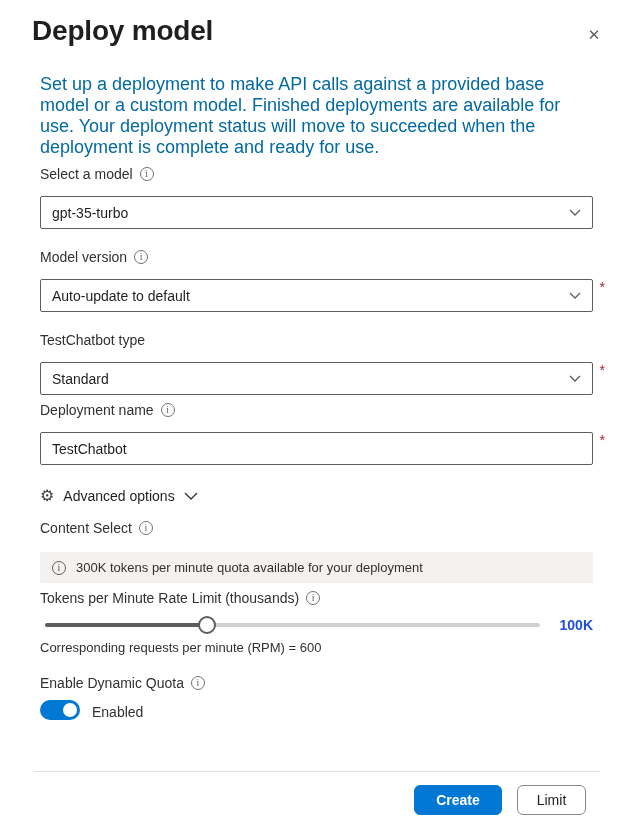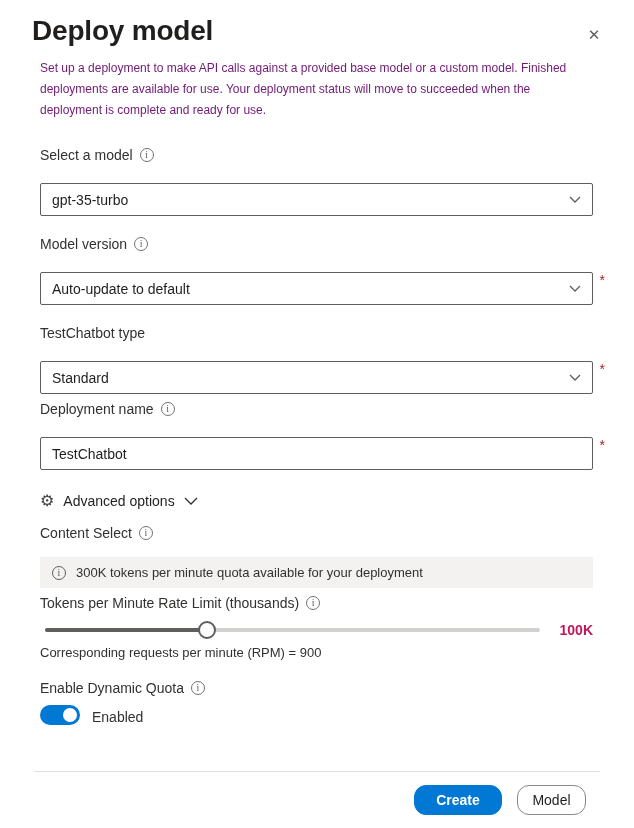--- a/index.html
+++ b/index.html
@@ -22,46 +22,46 @@
   }
   .close-btn {
     position: absolute; top: 6px; right: -14px;
     width: 28px; height: 28px;
     background: transparent; border: none; cursor: pointer;
     font-size: 15px; color: #605e5c; line-height: 28px; text-align: center;
   }
 
   
   .desc {
-    margin-top: 11px;
-    font-size: 12px; line-height: 21px; color: #701a75;
+    margin-top: 27px;
+    font-size: 18px; line-height: 21px; color: #0369a1;
     max-width: 560px;
   }
 
   
   .label-row {
     display: flex; align-items: center; gap: 7px;
     font-size: 14px; color: #323130;
   }
-  .mt-26 { margin-top: 26px; }
+  .mt-26 { margin-top: 8px; }
   .mt-20 { margin-top: 20px; }
   .mt-19 { margin-top: 7px; }
   .mt-16 { margin-top: 16px; }
 
   .info-icon {
     display: inline-flex; align-items: center; justify-content: center;
     width: 14px; height: 14px; flex: 0 0 14px;
     border: 1px solid #75726f; border-radius: 50%;
     font-family: "Liberation Serif", serif;
     font-size: 10px; line-height: 1; color: #605e5c;
   }
 
   .control {
     position: relative;
-    margin-top: 20px;
+    margin-top: 14px;
     height: 33px; width: 553px;
     border: 1px solid #605e5c; border-radius: 2px;
     background: #fff;
     display: flex; align-items: center;
     padding: 0 30px 0 11px;
     font-size: 14px; color: #201f1e;
     cursor: pointer;
   }
   .control .chevron {
     position: absolute; right: 11px; top: 50%;
@@ -104,21 +104,21 @@
     background: #d2d0ce; border-radius: 2px;
   }
   .fill { height: 100%; width: 33%; background: #605e5c; border-radius: 2px; }
   .thumb {
     position: absolute; top: 1px; left: calc(33% - 9px);
     width: 18px; height: 18px;
     background: #ffffff; border: 2px solid #605e5c; border-radius: 50%;
   }
   .slider-value {
     width: 48px; text-align: right;
-    font-size: 14px; font-weight: 700; color: #be185d;
+    font-size: 14px; font-weight: 700; color: #1d4ed8;
   }
   .rpm { margin-top: 5px; font-size: 13px; color: #323130; }
 
   
   .toggle-row { margin-top: 9px; display: flex; align-items: flex-end; gap: 12px; }
   .toggle {
     position: relative; width: 40px; height: 20px;
     background: #0078d4; border-radius: 10px; cursor: pointer;
   }
   .knob {
@@ -128,21 +128,21 @@
   .toggle-label { font-size: 14px; color: #323130; }
 
   
   .footer {
     position: absolute; left: 34px; right: 34px; bottom: 0; height: 57px;
     border-top: 1px solid #e1dfdd;
     display: flex; align-items: center; justify-content: flex-end; gap: 15px;
     padding-right: 14px;
   }
   .btn {
-    height: 30px; font-size: 14px; border-radius: 12px; cursor: pointer;
+    height: 30px; font-size: 14px; border-radius: 6px; cursor: pointer;
     font-family: "Liberation Sans", sans-serif;
   }
   .btn-primary {
     min-width: 88px; background: #0078d4; color: #ffffff;
     border: 1px solid #0078d4; font-weight: 700;
   }
   .btn-default {
     min-width: 69px; background: #ffffff; color: #201f1e;
     border: 1px solid #8a8886;
   }
@@ -239,34 +239,34 @@
     </div>
     <div class="slider-row">
       <div class="slider">
         <div class="track">
           <div class="fill" style="width: 33%;"></div>
         </div>
         <div class="thumb" style="left: calc(33% - 9px);"></div>
       </div>
       <span class="slider-value">100K</span>
     </div>
-    <div class="rpm">Corresponding requests per minute (RPM) = 900</div>
+    <div class="rpm">Corresponding requests per minute (RPM) = 600</div>
   </div>
 
   <div>
     <div class="label-row mt-20">
       <span>Enable Dynamic Quota</span>
       <span class="info-icon">i</span>
     </div>
     <div class="toggle-row">
       <div class="toggle">
         <div class="knob"></div>
       </div>
       <span class="toggle-label">Enabled</span>
     </div>
   </div>
 
   <div class="footer">
     <button class="btn btn-primary">Create</button>
-    <button class="btn btn-default">Model</button>
+    <button class="btn btn-default">Limit</button>
   </div>
 
 </div>
 
 </body></html>

